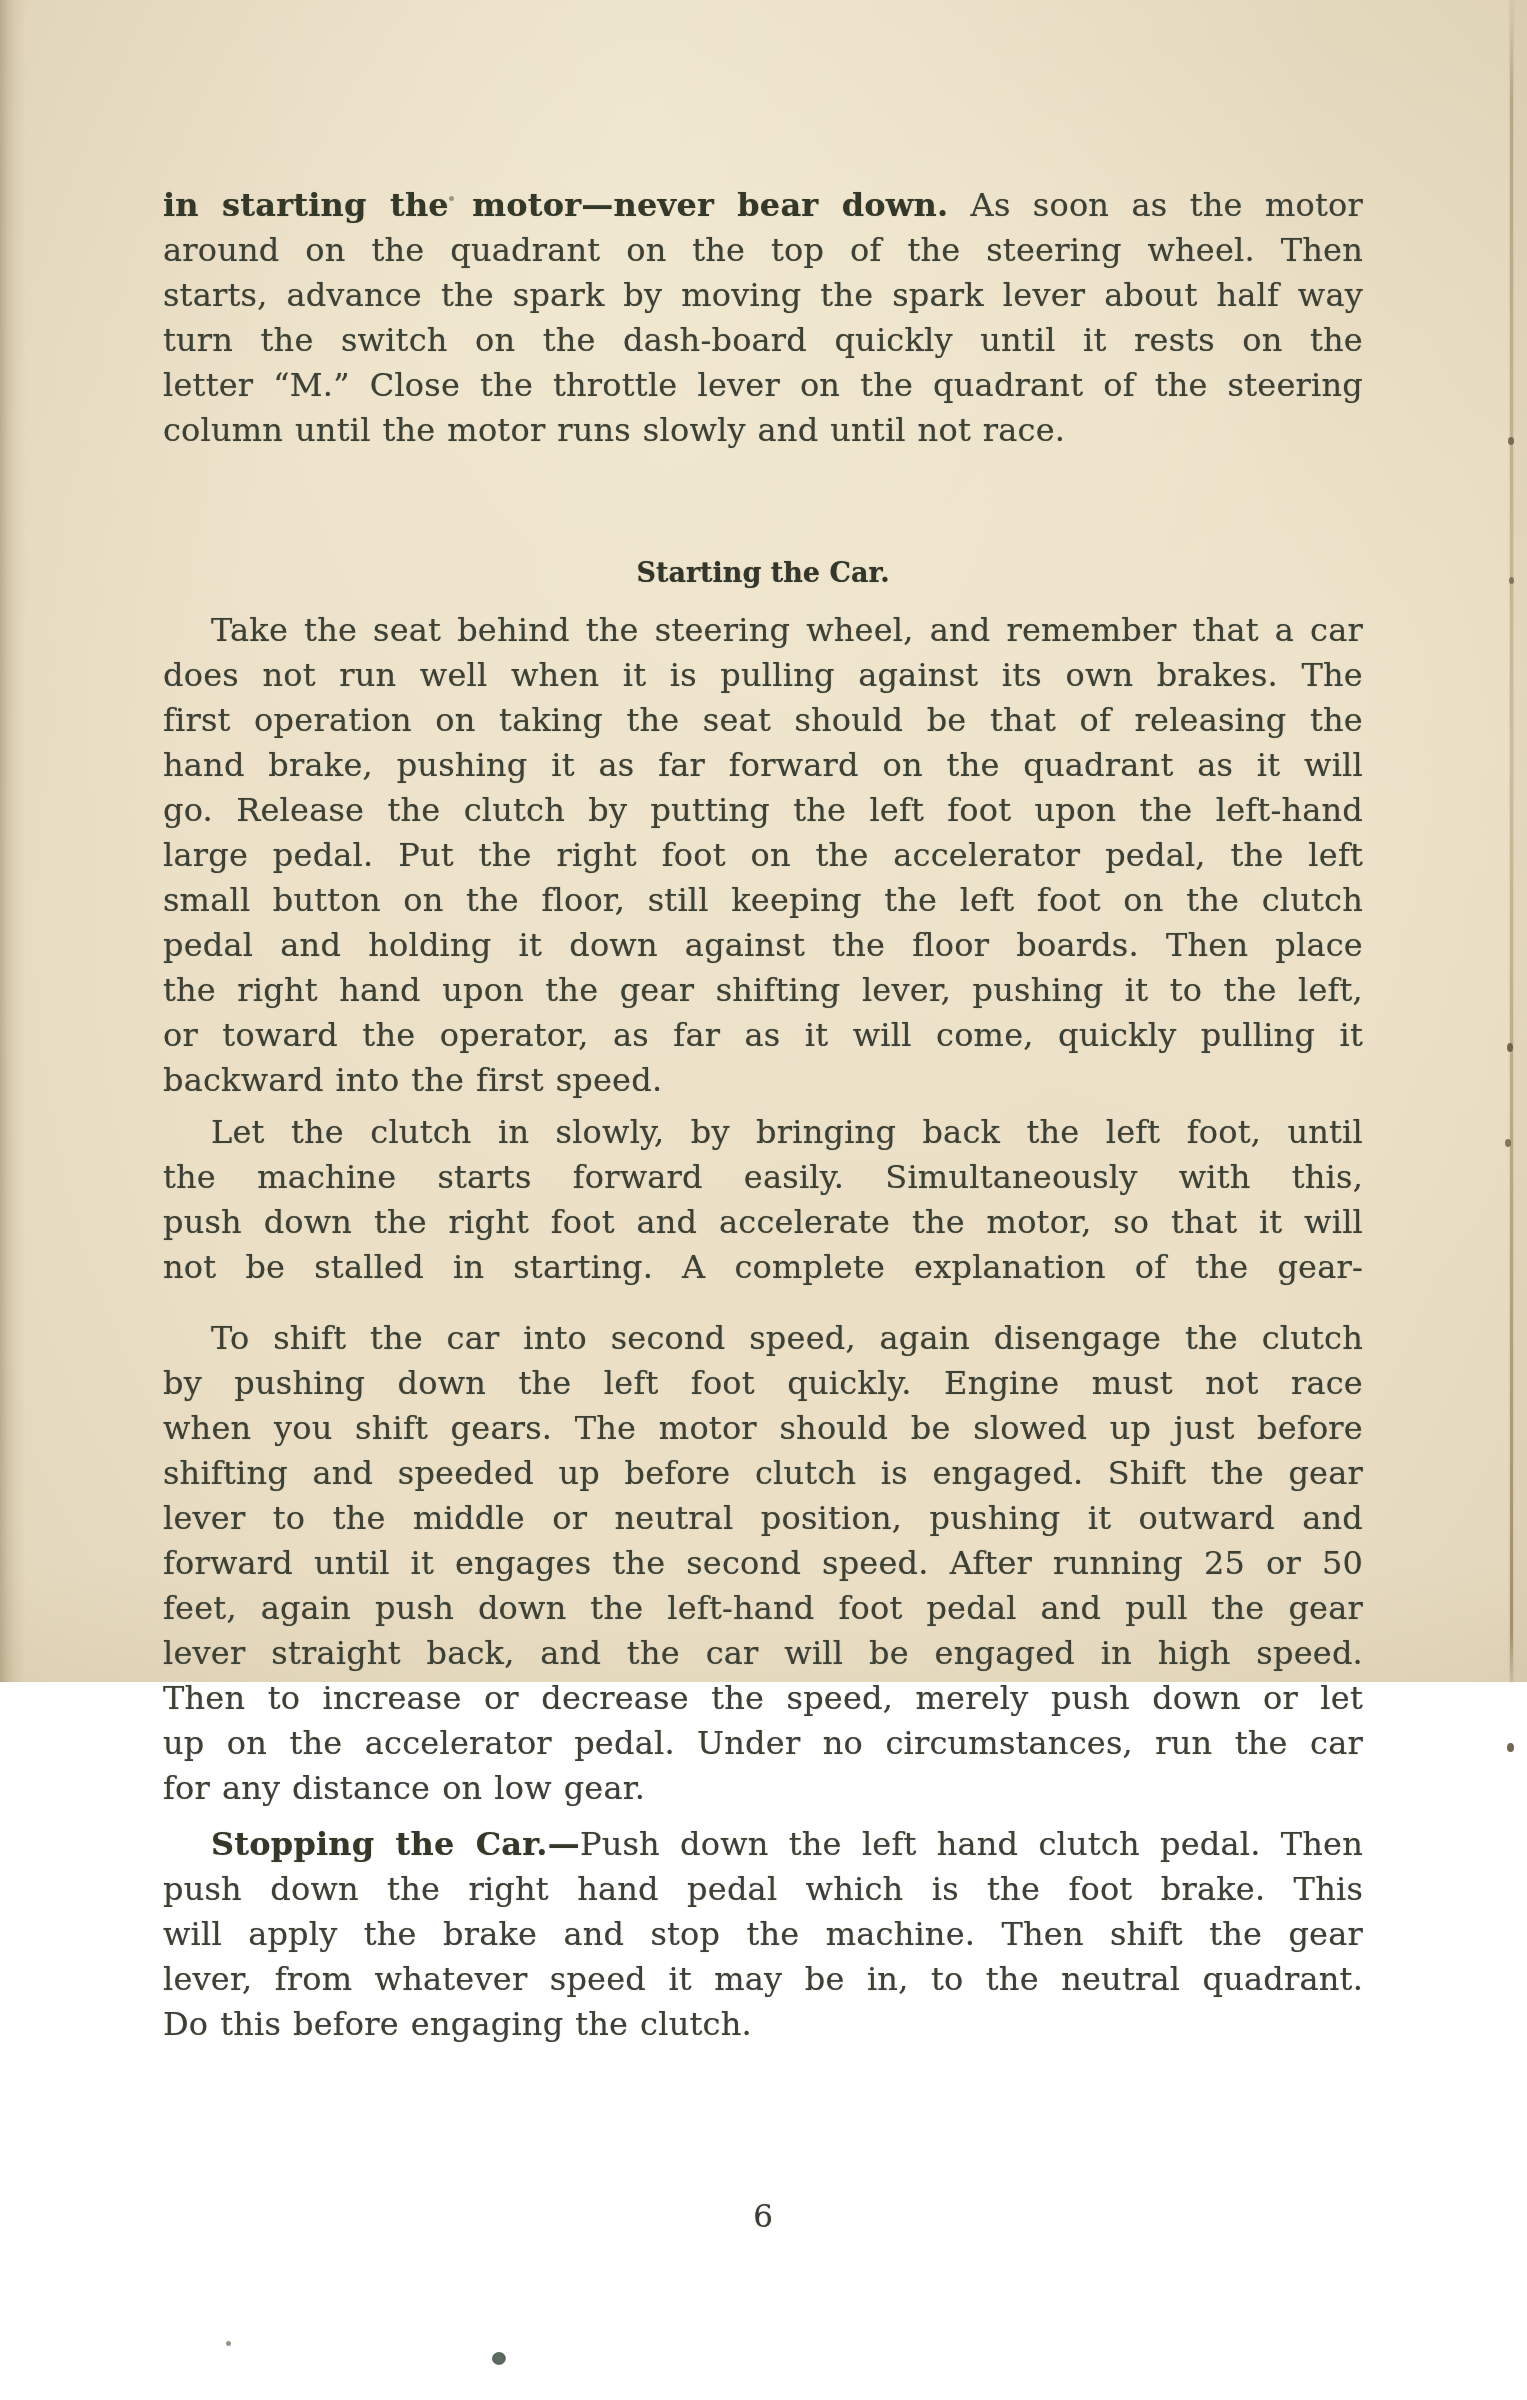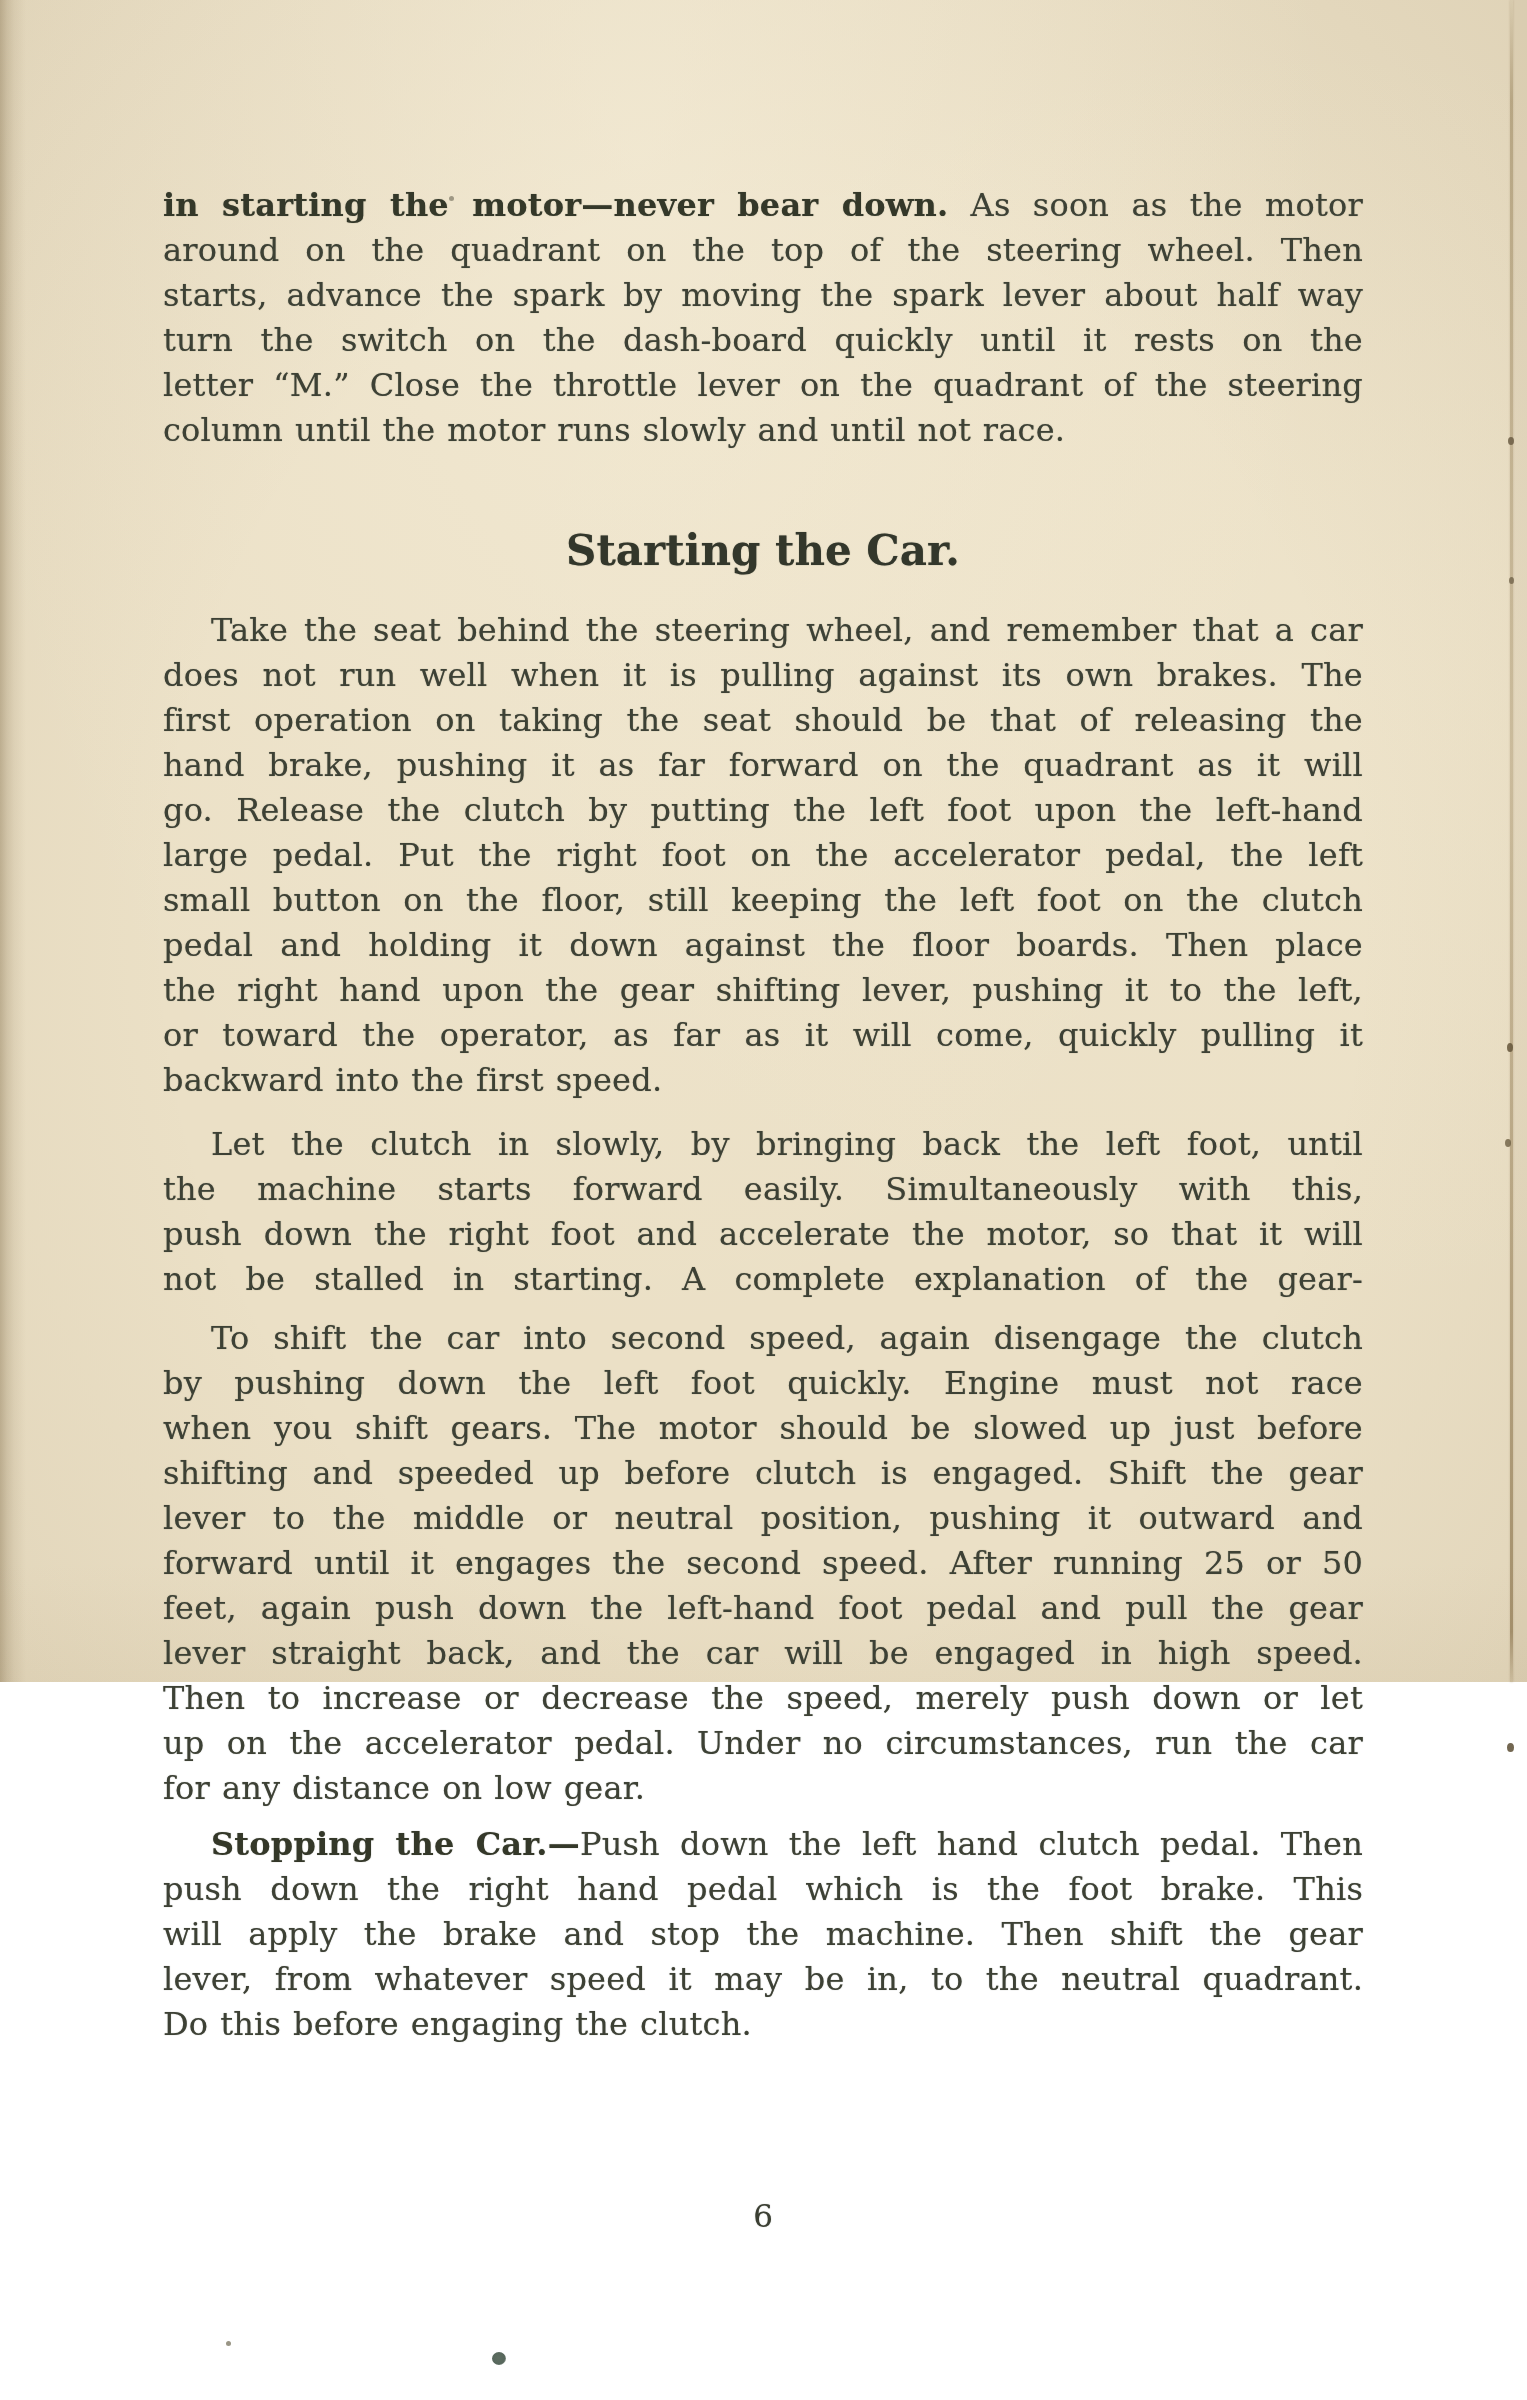--- a/index.html
+++ b/index.html
@@ -79,32 +79,32 @@
     text-shadow: 0 0 1px rgba(61,65,53,0.50);
   }
   .para b { color: #343829; }
   .line { text-align: justify; text-align-last: justify; }
   .line.last { text-align-last: left; }
   .line.indent { text-indent: 48px; }
 
   .p1 { top: 183px; }
   .heading {
     position: absolute;
-    top: 526px;
+    top: 548px;
     width: 100%;
     margin: 0;
     text-align: center;
-    font-size: 42px;
+    font-size: 27px;
     line-height: 50px;
     font-weight: bold;
     color: #33372b;
     text-shadow: 0 0 1px rgba(51,55,43,0.55);
   }
   .p2 { top: 608px; }
-  .p3 { top: 1110px; margin-top: 12px; }
+  .p3 { top: 1110px; }
   .p4 { top: 1316px; }
   .p5 { top: 1822px; }
 
   .page-number {
     position: absolute;
     top: 2198px;
     left: 163px;
     width: 1200px;
     text-align: center;
     font-size: 31px;

